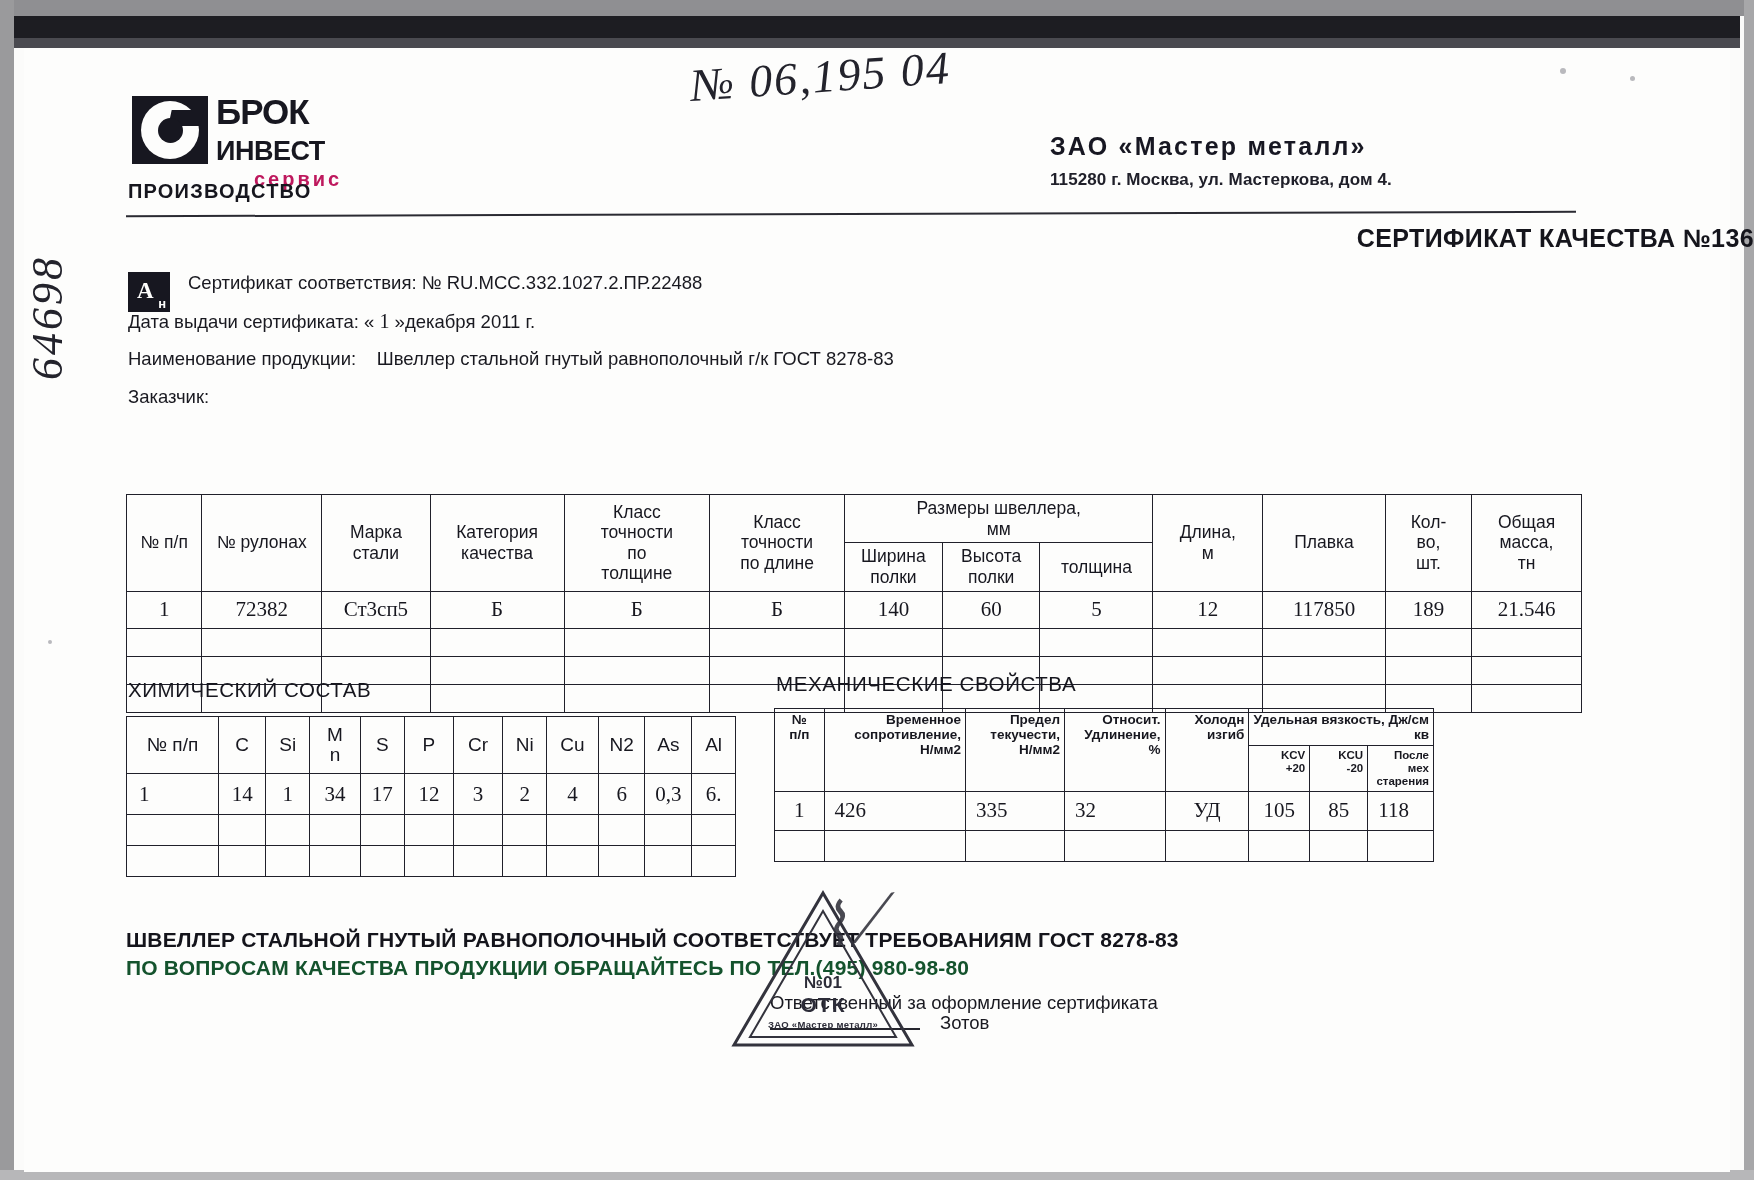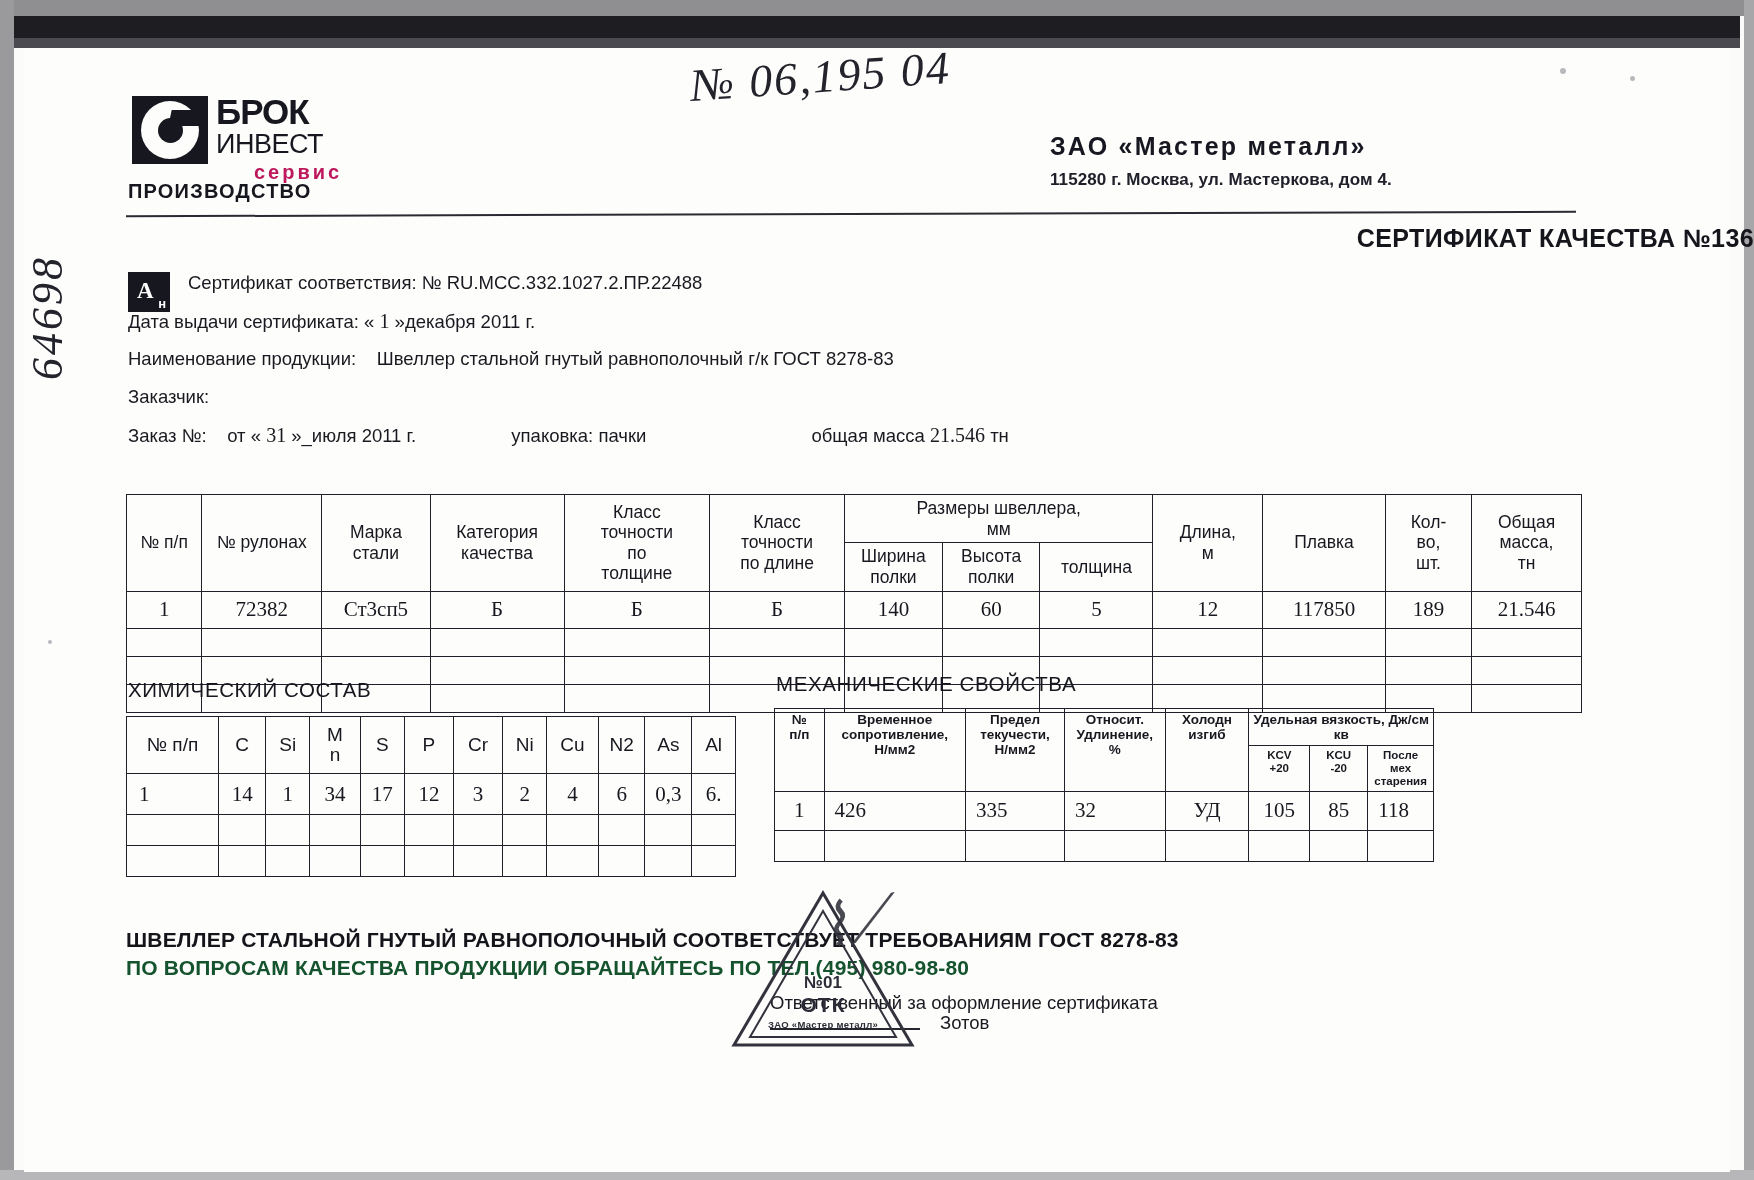--- a/index.html
+++ b/index.html
@@ -20,21 +20,21 @@
   .speck{position:absolute;background:#b9b9bd;border-radius:50%;}
 
   
   .logo{position:absolute;left:132px;top:96px;width:240px;height:72px;}
   .logo-mark{position:absolute;left:0;top:0;width:76px;height:68px;background:#171720;}
   .logo-mark .ring{position:absolute;left:9px;top:5px;width:58px;height:58px;border-radius:50%;background:#fdfdfc;}
   .logo-mark .dot{position:absolute;left:26px;top:22px;width:25px;height:25px;border-radius:50%;background:#171720;}
   .logo-mark .tail{position:absolute;left:38px;top:14px;width:32px;height:16px;background:#171720;transform:skewX(-12deg);}
   .logo-text{position:absolute;left:84px;top:-2px;line-height:1;}
   .logo-brok{font-size:35px;font-weight:bold;letter-spacing:-1px;color:#171720;font-family:"Liberation Sans",sans-serif;}
-  .logo-invest{font-size:27px;font-weight:normal;letter-spacing:-0.5px;color:#171720;margin-top:2px;}
+  .logo-invest{font-size:27px;font-weight:bold;letter-spacing:-0.5px;color:#171720;margin-top:9px;}
   .logo-service{font-size:20px;font-weight:bold;letter-spacing:3px;color:#be185d;margin-top:4px;margin-left:38px;}
   .logo-prod{position:absolute;left:128px;top:180px;font-size:20px;font-weight:bold;letter-spacing:1.2px;color:#16161e;}
 
   
   .company{position:absolute;left:1050px;top:132px;width:520px;}
   .company-name{font-size:25px;font-weight:bold;letter-spacing:2.2px;color:#171722;}
   .company-addr{font-size:17px;font-weight:bold;color:#20202a;margin-top:9px;letter-spacing:0.1px;}
 
   .rule{position:absolute;left:126px;top:213px;width:1450px;height:2px;background:#2a2a32;transform:rotate(-0.18deg);}
 
@@ -70,21 +70,21 @@
   .sec-label{position:absolute;font-size:20.5px;letter-spacing:0.6px;color:#16161e;}
   .lbl-chem{left:128px;top:678px;}
   .lbl-mech{left:776px;top:672px;}
 
   .t-chem{left:126px;top:716px;width:610px;font-size:19px;}
   .t-chem th{font-weight:normal;height:52px;padding:2px 1px;line-height:1.05;}
   .t-chem td.val{font-family:"Liberation Serif",serif;font-size:21px;height:40px;}
   .t-chem td.empty{height:30px;}
 
   .t-mech{left:774px;top:708px;width:660px;font-size:13.5px;}
-  .t-mech th{font-weight:bold;line-height:1.12;padding:3px 4px;text-align:center;vertical-align:top;}
+  .t-mech th{font-weight:bold;line-height:1.12;padding:3px 4px;text-align:right;vertical-align:top;}
   .t-mech th.c{text-align:center;}
   .t-mech td.val{font-family:"Liberation Serif",serif;font-size:21px;height:38px;text-align:left;padding-left:10px;}
   .t-mech td.valc{font-family:"Liberation Serif",serif;font-size:21px;height:38px;text-align:center;}
   .t-mech td.empty{height:30px;}
   .mech-sub{font-size:11.5px;font-weight:bold;line-height:1.1;}
 
   
   .note{position:absolute;left:126px;top:893px;width:1460px;font-size:18.5px;color:#191920;white-space:nowrap;}
   .bold-l1{position:absolute;left:126px;top:928px;font-size:21px;font-weight:bold;letter-spacing:0.2px;color:#14141b;white-space:nowrap;}
   .bold-l2{position:absolute;left:126px;top:956px;font-size:21px;font-weight:bold;letter-spacing:0.2px;color:#14532d;white-space:nowrap;}
@@ -163,36 +163,20 @@
       <span>»декабря 2011 г.</span>
     </div>
     <div class="info-line">
       <span>Наименование продукции:</span>
       &nbsp;&nbsp;
       <span>Швеллер стальной гнутый  равнополочный  г/к  ГОСТ 8278-83</span>
     </div>
     <div class="info-line">
       <span>Заказчик:</span>
       <span></span>
-    </div>
-    <div class="info-line">
-      <span>Заказ №:</span>
-      &nbsp;&nbsp;
-      <span>от «</span>
-      <span class="hw-val">31</span>
-      <span>»_июля 2011 г.</span>
-      <span class="tab-pack">
-        <span>упаковка:</span>
-        <span>пачки</span>
-      </span>
-      <span class="tab-mass">
-        <span>общая масса</span>
-        <span class="hw-val">21.546</span>
-        <span>тн</span>
-      </span>
     </div>
   </div>
 
   <table class="t-main">
     <tbody>
         <tr>
       <th rowspan="2" style="width:76px">№ п/п</th>
       <th rowspan="2" style="width:120px">№ рулонах</th>
       <th rowspan="2" style="width:108px;white-space:pre-line">Марка
 стали</th>

